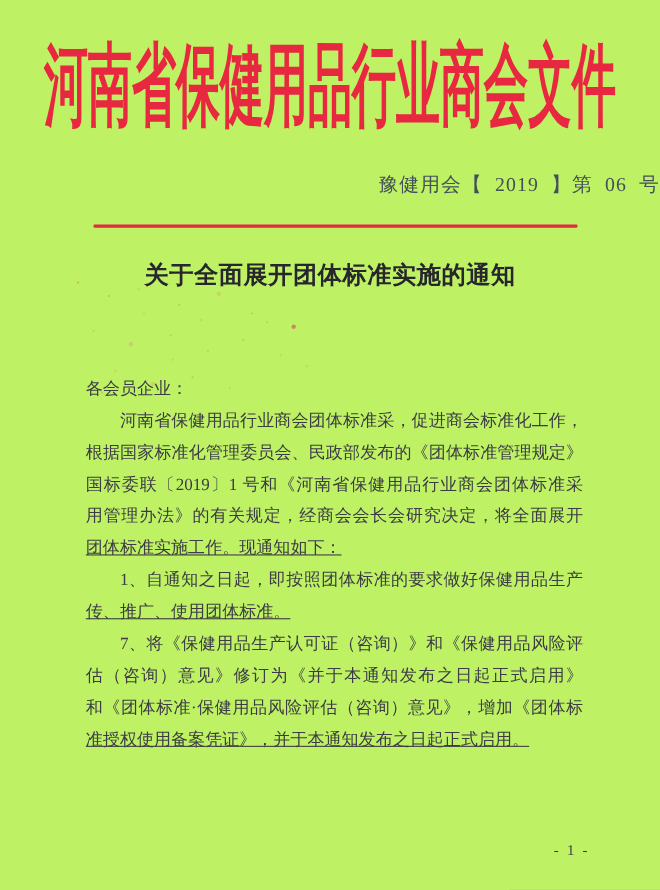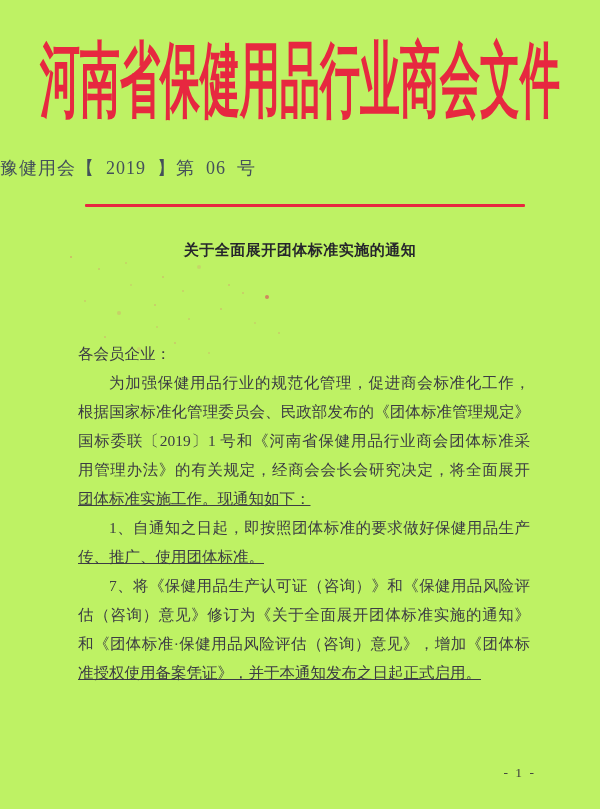--- a/index.html
+++ b/index.html
@@ -20,21 +20,21 @@
     position:absolute;top:38px;left:0;width:600px;
     text-align:center;color:var(--red);
     font-family:var(--sans);font-weight:900;
     font-size:40px;line-height:40px;letter-spacing:0;
     transform:scaleY(2.05);transform-origin:50% 0;
     white-space:nowrap;
   }
   
   .doc-number{
     position:absolute;top:157px;left:0;width:600px;
-    text-align:left;color:var(--ink-soft);
+    text-align:right;color:var(--ink-soft);
     font-size:18px;line-height:22px;letter-spacing:1px;
     white-space:pre;font-family:var(--serif);
   }
   
   .red-line{
     position:absolute;top:204px;left:85px;width:440px;height:3px;
     background:var(--red);border-radius:1px;
   }
   
   .stamp{position:absolute;left:70px;top:256px;width:240px;height:110px;pointer-events:none;}
@@ -51,21 +51,21 @@
       208px 76px 0 0 rgba(231,90,120,.25), 34px 80px 0 0 rgba(231,90,120,.28),
       68px 92px 0 1px rgba(231,90,120,.18), 104px 86px 0 0 rgba(231,90,120,.30),
       138px 96px 0 0 rgba(231,90,120,.22), 22px 100px 0 0 rgba(231,90,120,.25),
       172px 36px 0 0 rgba(231,90,120,.28), 112px 34px 0 0 rgba(231,90,120,.25),
       60px 28px 0 0 rgba(231,90,120,.20), 86px 70px 0 0 rgba(231,90,120,.22);
   }
   
   .doc-title{
     position:absolute;top:235px;left:0;width:600px;
     text-align:center;color:#26262c;
-    font-size:15px;line-height:30px;font-weight:bold;
+    font-size:22px;line-height:30px;font-weight:bold;
     font-family:var(--serif);letter-spacing:0.5px;
   }
   
   .body-text{
     position:absolute;left:78px;top:339px;width:452px;
     color:var(--ink);font-size:15.5px;line-height:29px;
     font-family:var(--serif);
   }
   .bline{
     text-align:justify;text-align-last:justify;
@@ -94,30 +94,30 @@
 
   <div class="stamp">
     <i class="speck"></i>
   </div>
 
   <div class="doc-title">关于全面展开团体标准实施的通知</div>
 
   <div class="body-text">
     <div class="bline salutation">各会员企业：</div>
 
-    <div class="bline indent">为加强保健用品行业的规范化管理，促进商会标准化工作，</div>
+    <div class="bline indent">河南省保健用品行业商会团体标准采，促进商会标准化工作，</div>
     <div class="bline">根据国家标准化管理委员会、民政部发布的《团体标准管理规定》</div>
     <div class="bline">国标委联〔2019〕1 号和《河南省保健用品行业商会团体标准采</div>
     <div class="bline">用管理办法》的有关规定，经商会会长会研究决定，将全面展开</div>
     <div class="bline short">团体标准实施工作。现通知如下：</div>
 
     <div class="bline indent">1、自通知之日起，即按照团体标准的要求做好保健用品生产</div>
     <div class="bline short">传、推广、使用团体标准。</div>
 
     <div class="bline indent">7、将《保健用品生产认可证（咨询）》和《保健用品风险评</div>
-    <div class="bline">估（咨询）意见》修订为《关于全面展开团体标准实施的通知》</div>
+    <div class="bline">估（咨询）意见》修订为《并于本通知发布之日起正式启用》</div>
     <div class="bline">和《团体标准·保健用品风险评估（咨询）意见》，增加《团体标</div>
     <div class="bline short">准授权使用备案凭证》，并于本通知发布之日起正式启用。</div>
   </div>
 
   <div class="page-number">- 1 -</div>
 
 </div>
 
 </body></html>

